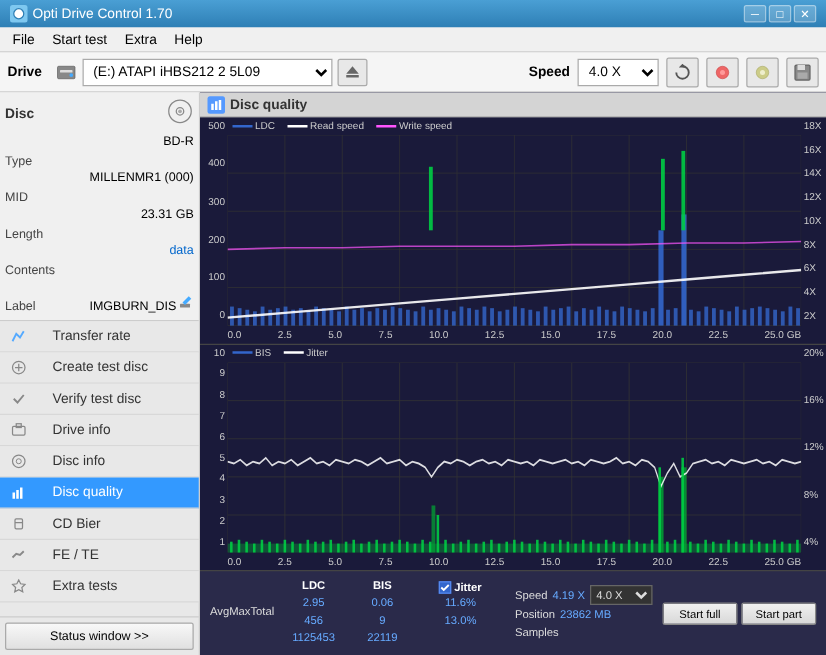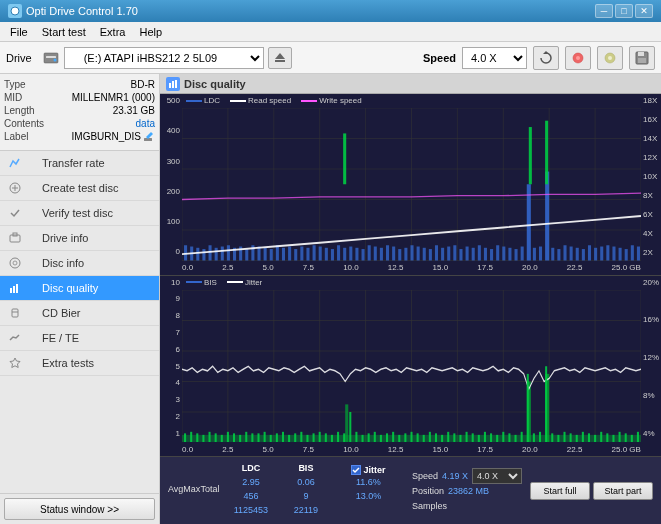--- a/index.html
+++ b/index.html
@@ -11,40 +11,40 @@
     .title-bar-icon { width: 14px; height: 14px; background: #7ec8f0; border-radius: 2px; display: flex; align-items: center; justify-content: center; }
     .title-controls { display: flex; gap: 2px; }
     .title-btn { width: 18px; height: 14px; background: rgba(255,255,255,0.2); border: 1px solid rgba(255,255,255,0.4); border-radius: 2px; cursor: pointer; display: flex; align-items: center; justify-content: center; font-size: 9px; color: white; }
     
     
     .menu-bar { background: #f0f0f0; border-bottom: 1px solid #ccc; height: 20px; display: flex; align-items: center; padding: 0 4px; gap: 2px; }
     .menu-item { padding: 2px 6px; cursor: pointer; font-size: 11px; border-radius: 2px; }
     
     
     .toolbar { background: #f5f5f5; border-bottom: 1px solid #ccc; height: 32px; display: flex; align-items: center; padding: 0 6px; gap: 6px; }
-    .toolbar-label { font-size: 11px; font-weight: normal; margin-right: 4px; }
+    .toolbar-label { font-size: 11px; font-weight: bold; margin-right: 4px; }
     .drive-select-wrapper { display: flex; align-items: center; gap: 4px; flex: 1; }
-    .drive-select { height: 22px; border: 1px solid #aaa; background: white; padding: 1px 15px; font-size: 11px; min-width: 200px; }
+    .drive-select { height: 22px; border: 1px solid #aaa; background: white; padding: 1px 4px; font-size: 11px; min-width: 200px; }
     .eject-btn { width: 24px; height: 22px; background: #e8e8e8; border: 1px solid #aaa; cursor: pointer; display: flex; align-items: center; justify-content: center; font-size: 14px; border-radius: 2px; }
     .speed-label { font-size: 11px; font-weight: bold; }
     .speed-select { height: 22px; border: 1px solid #aaa; background: white; padding: 1px 4px; font-size: 11px; width: 65px; }
     .toolbar-icon-btn { width: 26px; height: 24px; background: #e8e8e8; border: 1px solid #aaa; cursor: pointer; display: flex; align-items: center; justify-content: center; border-radius: 2px; }
     
     
     .main { display: flex; height: calc(524px - 22px - 20px - 32px); }
     
     
     .sidebar { width: 160px; background: #e8e8e8; border-right: 1px solid #ccc; display: flex; flex-direction: column; flex-shrink: 0; }
     
     
     .disc-section { background: #f0f0f0; border-bottom: 1px solid #ccc; padding: 4px; }
     .disc-header { display: flex; align-items: center; justify-content: space-between; margin-bottom: 4px; }
     .disc-title { font-size: 11px; font-weight: bold; color: #333; }
     .disc-row { display: flex; justify-content: space-between; padding: 1px 0; font-size: 10px; }
-    .disc-row .key { color: #444; min-width: 55px; }
+    .disc-row .key { color: #444; min-width: 55px; margin-top: 16px; }
     .disc-row .val { color: #000; font-weight: 500; text-align: right; }
     .disc-row .val.blue { color: #0066cc; }
     
     
     .nav-section { flex: 1; }
     .nav-item { display: flex; align-items: center; gap: 20px; padding: 5px 8px; cursor: pointer; font-size: 11px; border-bottom: 1px solid #d8d8d8; background: #e8e8e8; color: #333; }
     .nav-item.active { background: #3399ff; color: white; }
     .nav-item .nav-icon { width: 14px; height: 14px; display: flex; align-items: center; justify-content: center; font-size: 11px; flex-shrink: 0; }
     
     
@@ -151,39 +151,49 @@
         <rect x="3" y="7" width="8" height="5" fill="#aaa"></rect>
       </svg>
   </div>
 </div>
 
 <div class="main">
 
   <div class="sidebar">
 
     <div class="disc-section">
+      <div class="disc-header">
+        <span class="disc-title">Disc</span>
+        <div>
+          <svg width="22" height="22" viewBox="0 0 22 22">
+              <circle cx="11" cy="11" r="9" fill="none" stroke="#888" stroke-width="1"></circle>
+              <circle cx="11" cy="11" r="3" fill="none" stroke="#888" stroke-width="1"></circle>
+              <circle cx="11" cy="11" r="1.5" fill="#aaa"></circle>
+            </svg>
+        </div>
+      </div>
       <div class="disc-row">
         <span class="key">Type</span>
         <span class="val">BD-R</span>
       </div>
       <div class="disc-row">
         <span class="key">MID</span>
         <span class="val">MILLENMR1 (000)</span>
       </div>
       <div class="disc-row">
         <span class="key">Length</span>
         <span class="val">23.31 GB</span>
       </div>
       <div class="disc-row">
         <span class="key">Contents</span>
         <span class="val blue">data</span>
       </div>
       <div class="disc-row">
         <span class="key">Label</span>
-        <span style="display:flex;align-items:flex-start;gap:2px;">
+        <span style="display:flex;align-items:flex-end;gap:2px;">
           <span class="val">IMGBURN_DIS</span>
           <div style="cursor:pointer;">
             <svg width="12" height="12" viewBox="0 0 12 12">
                 <rect x="1" y="7" width="8" height="3" rx="0.5" fill="#888"></rect>
                 <polygon points="3,6 8,1 10,3 5,8" fill="#4af"></polygon>
               </svg>
           </div>
         </span>
       </div>
     </div>

